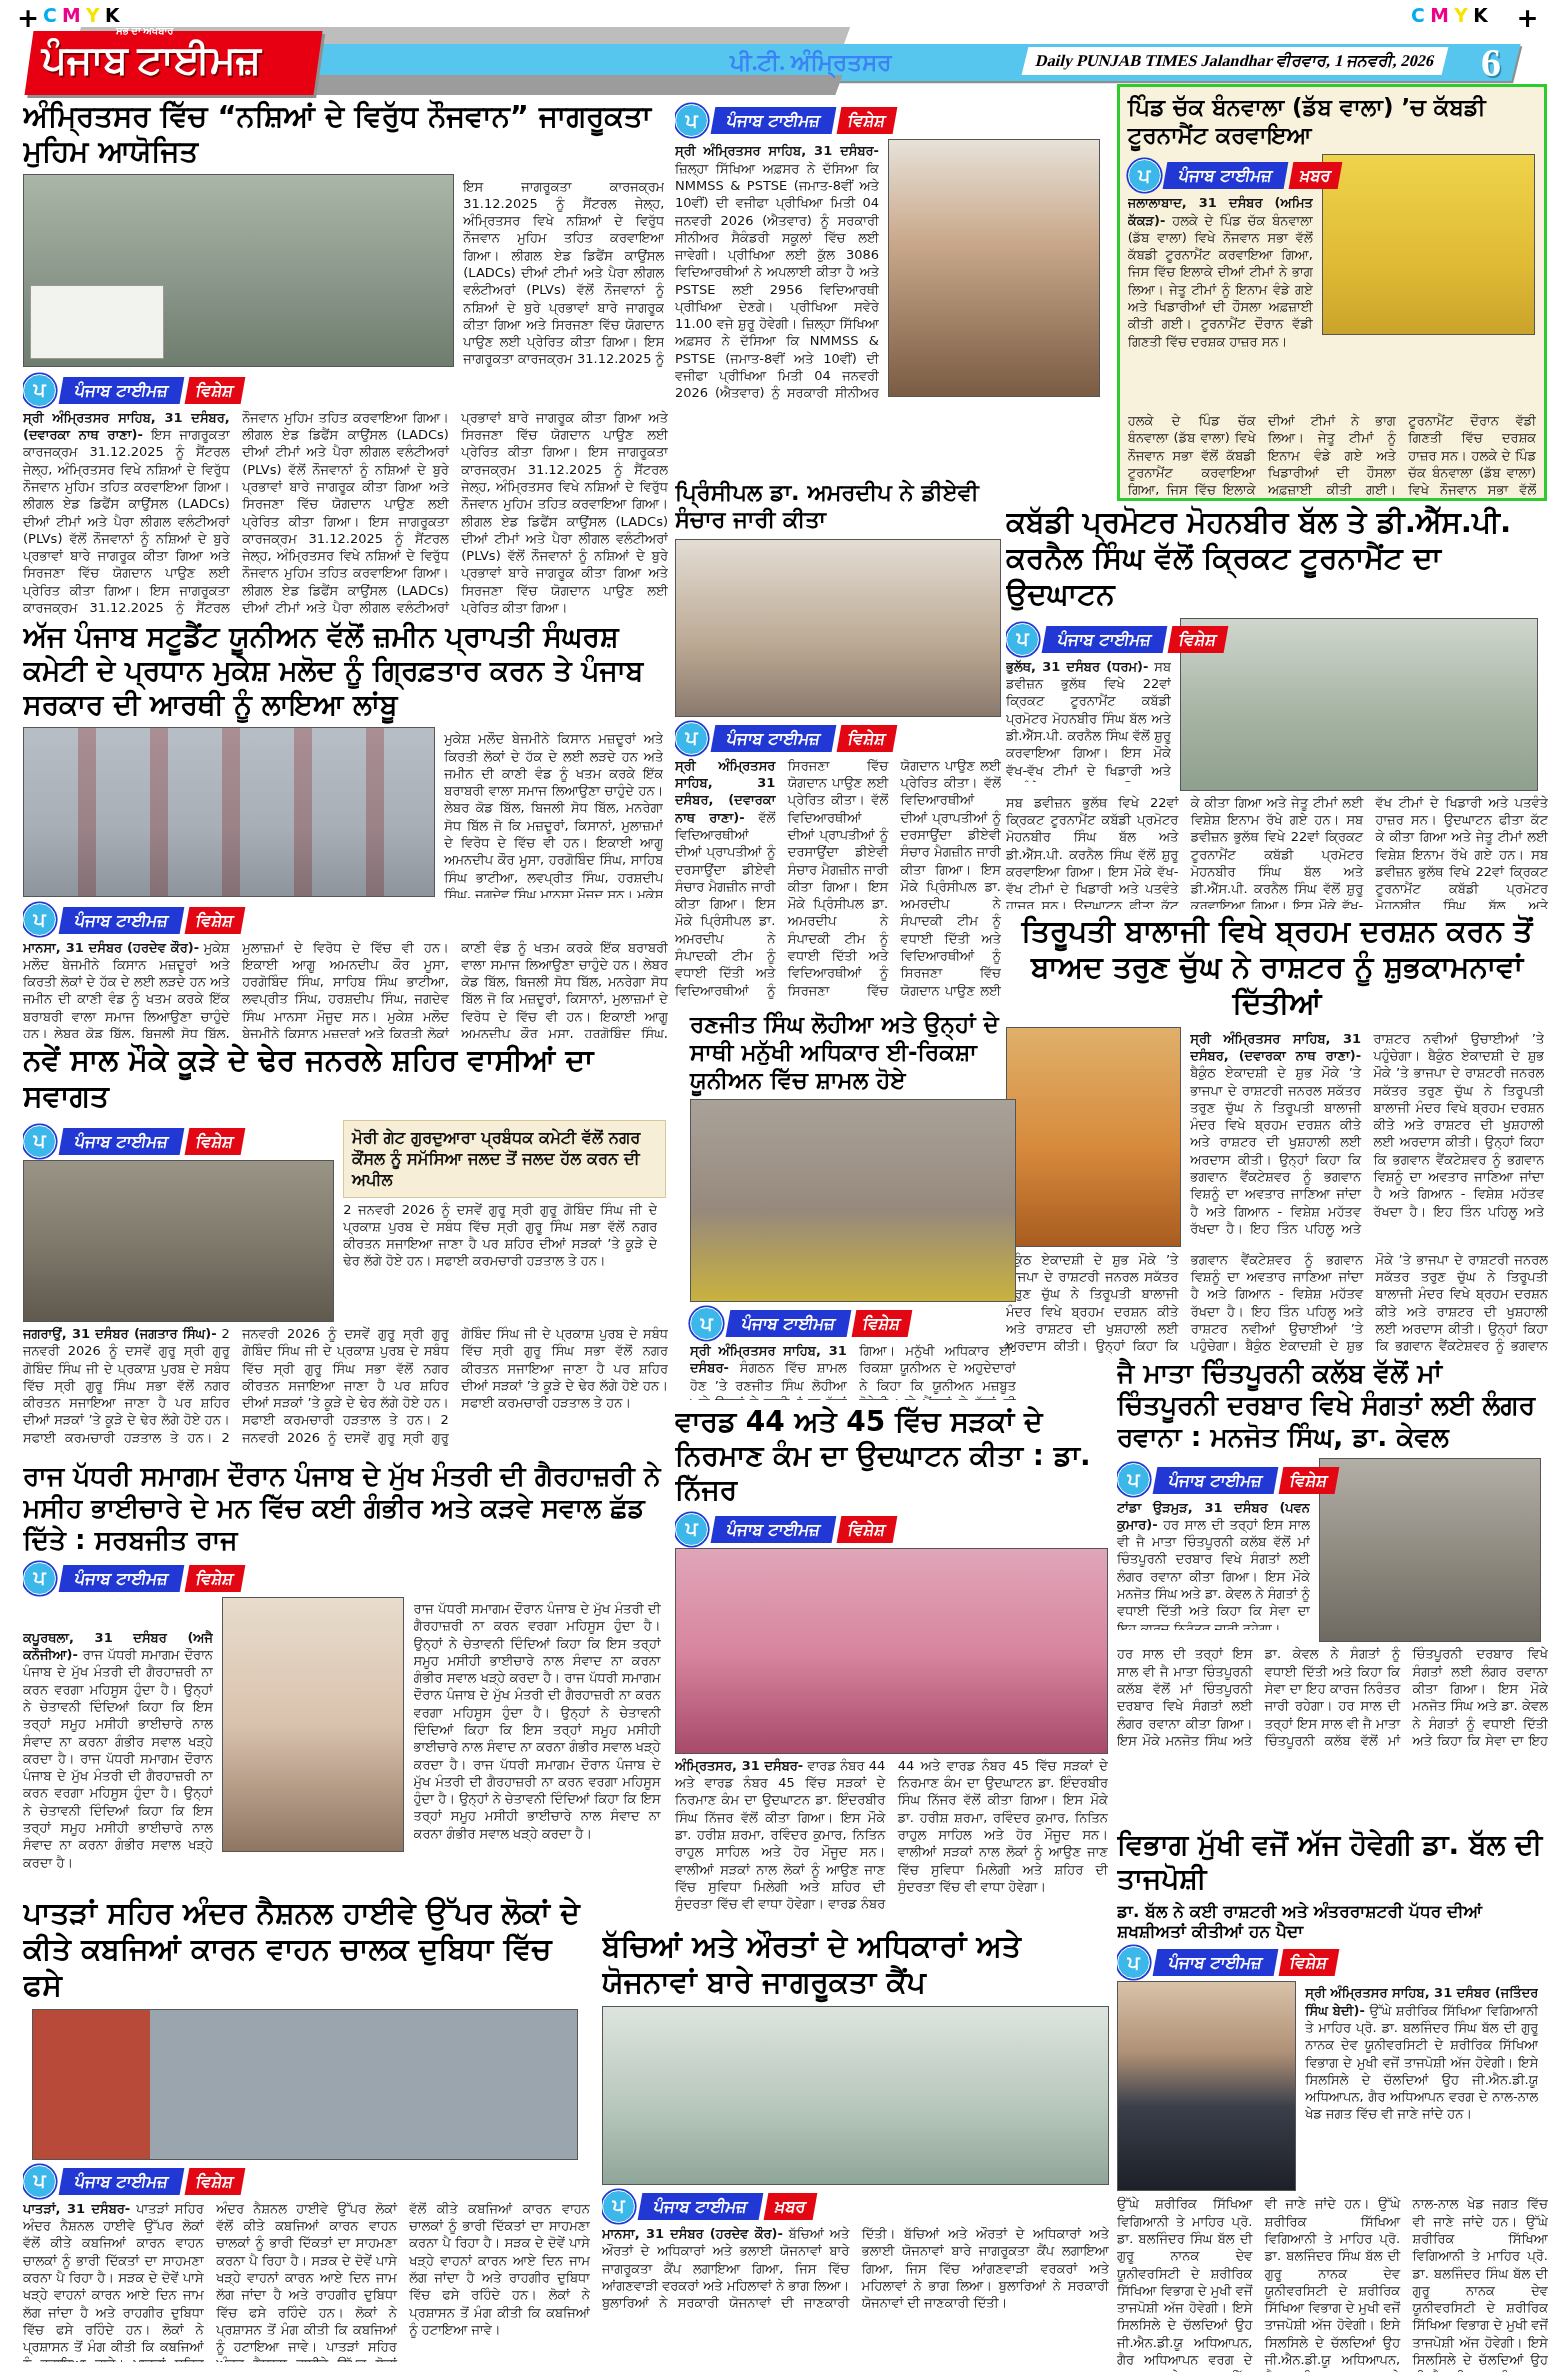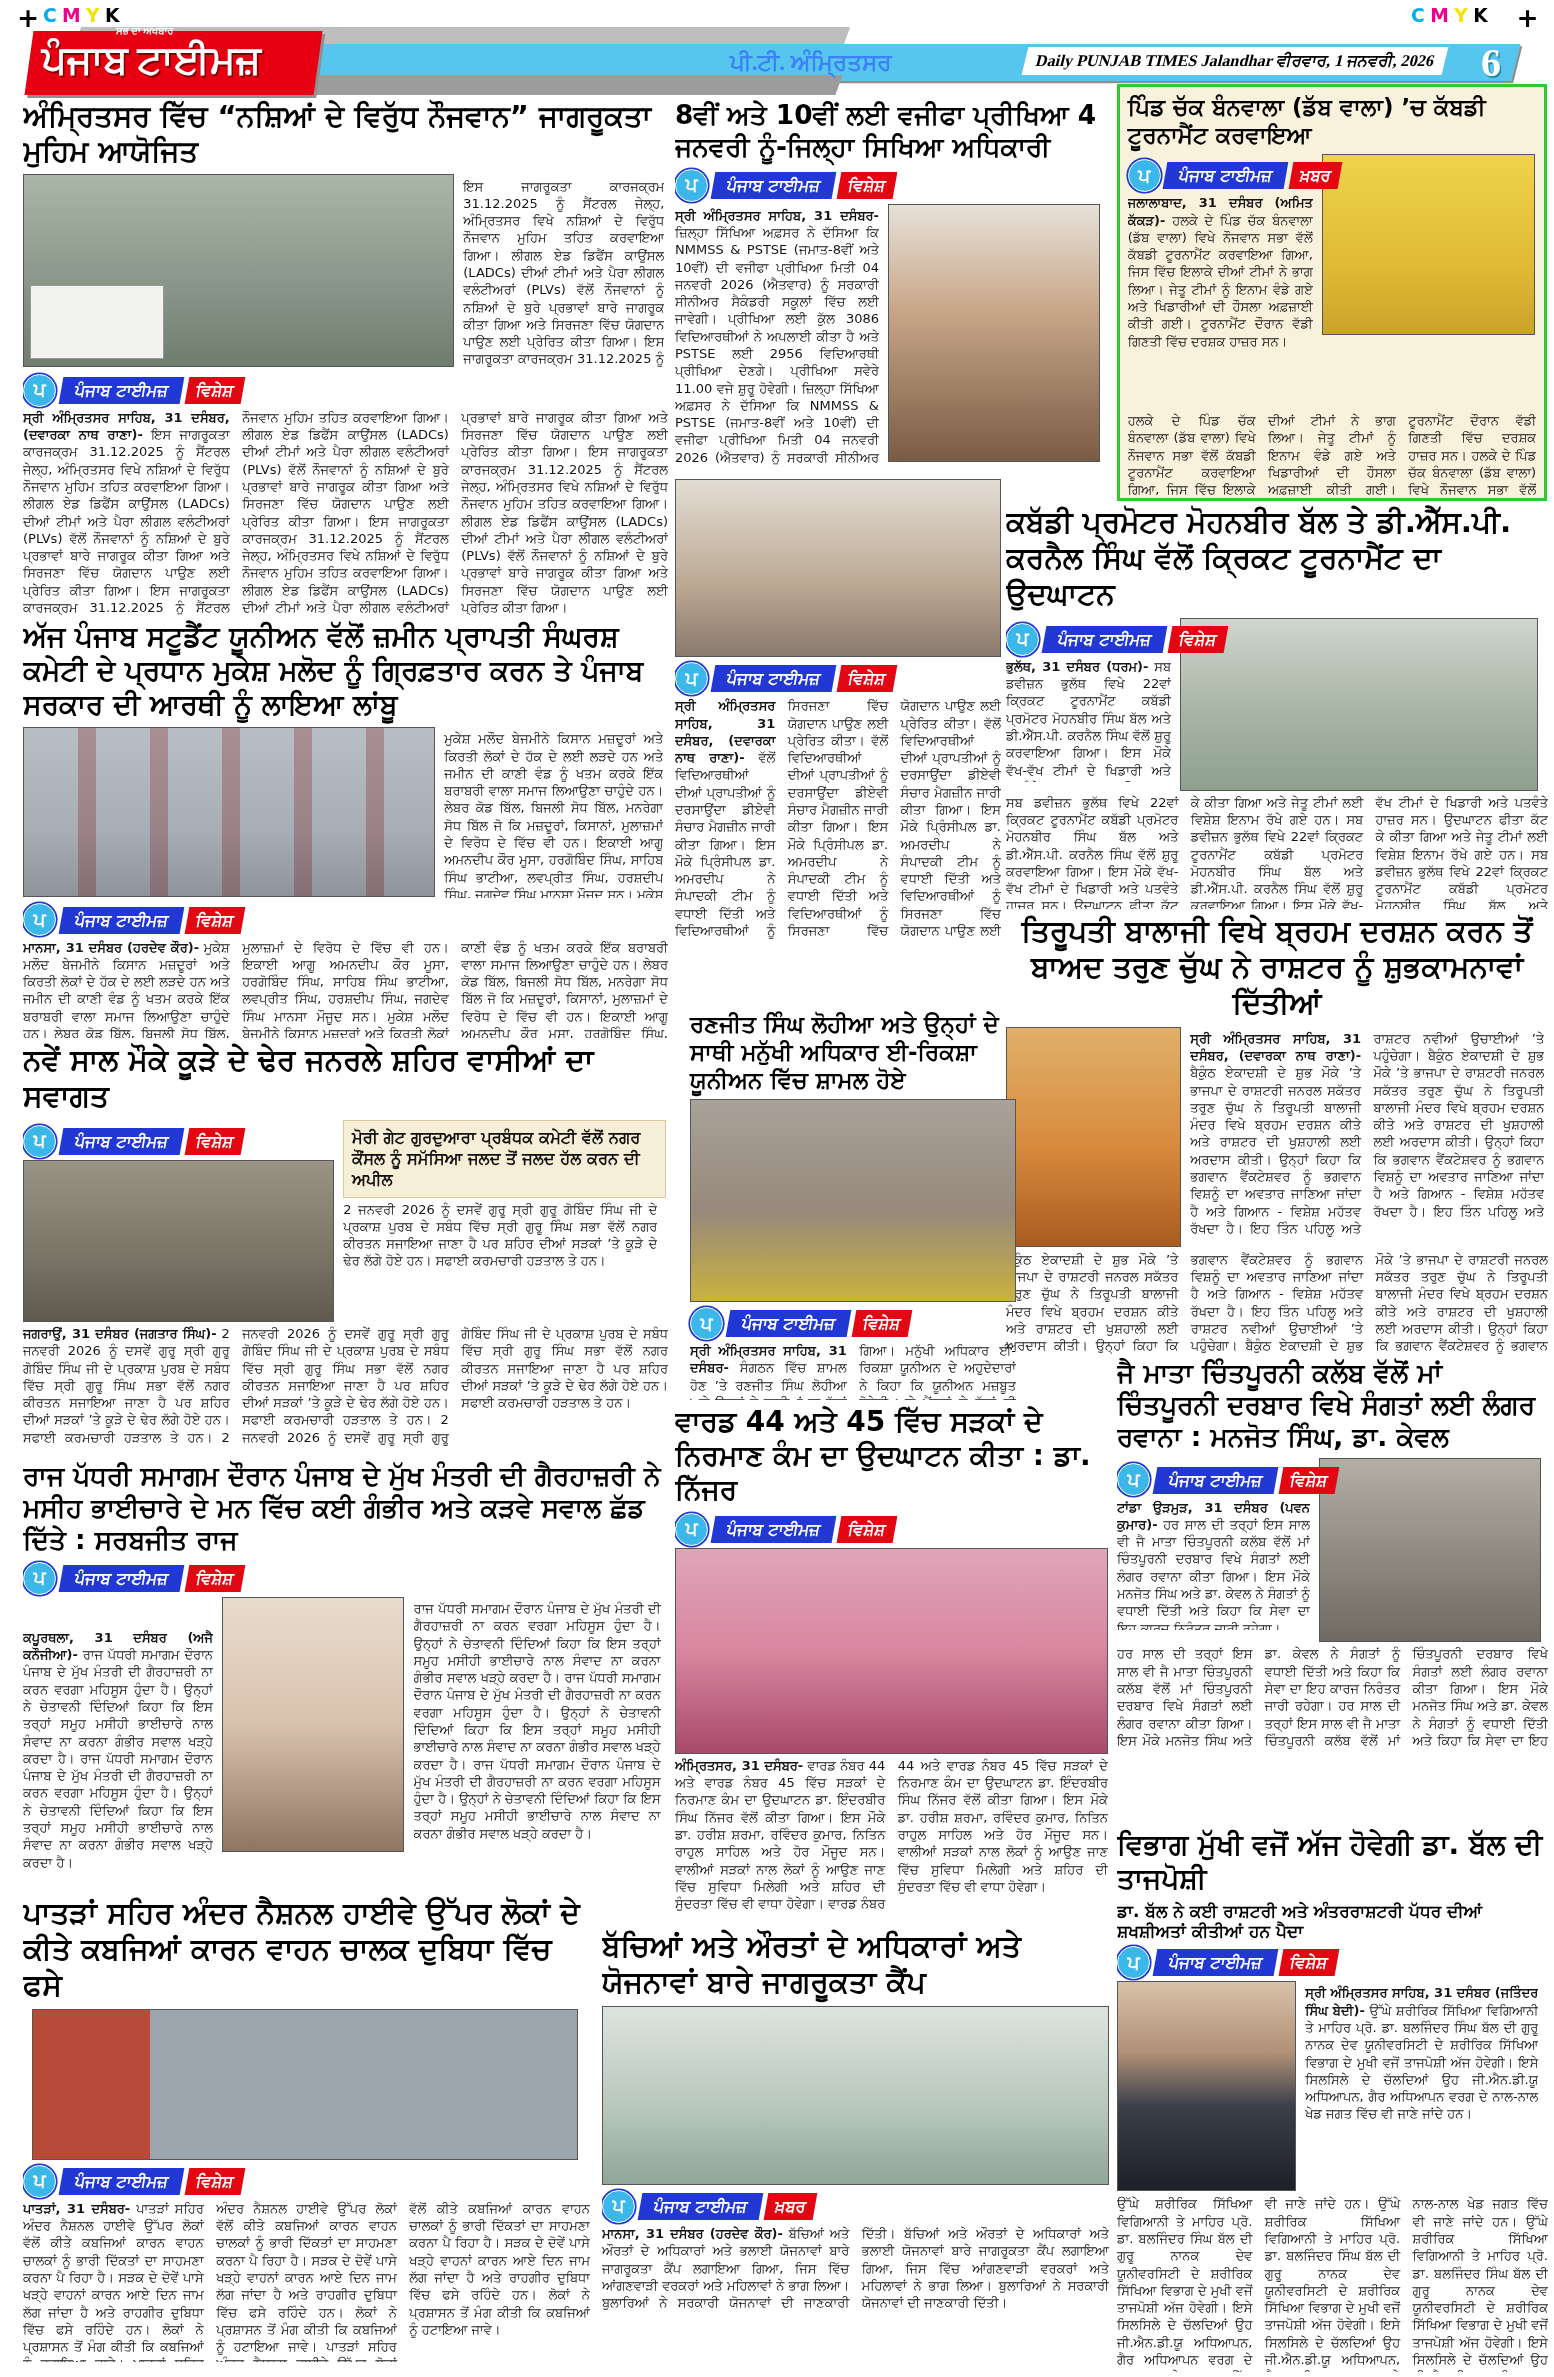--- a/index.html
+++ b/index.html
@@ -145,21 +145,20 @@
     </div>
     <div class="badge">
       <span class="bcirc">ਪ</span>
       <span class="bblue">ਪੰਜਾਬ ਟਾਈਮਜ਼</span>
       <span class="bred">ਵਿਸ਼ੇਸ਼</span>
     </div>
     <p class="txt cols3"><span class="byline">ਸ੍ਰੀ ਅੰਮ੍ਰਿਤਸਰ ਸਾਹਿਬ, 31 ਦਸੰਬਰ, (ਦਵਾਰਕਾ ਨਾਥ ਰਾਣਾ)-</span> <span>ਇਸ ਜਾਗਰੂਕਤਾ ਕਾਰਜਕ੍ਰਮ 31.12.2025 ਨੂੰ ਸੈਂਟਰਲ ਜੇਲ੍ਹ, ਅੰਮ੍ਰਿਤਸਰ ਵਿਖੇ ਨਸ਼ਿਆਂ ਦੇ ਵਿਰੁੱਧ ਨੌਜਵਾਨ ਮੁਹਿਮ ਤਹਿਤ ਕਰਵਾਇਆ ਗਿਆ। ਲੀਗਲ ਏਡ ਡਿਫੈਂਸ ਕਾਉਂਸਲ (LADCs) ਦੀਆਂ ਟੀਮਾਂ ਅਤੇ ਪੈਰਾ ਲੀਗਲ ਵਲੰਟੀਅਰਾਂ (PLVs) ਵੱਲੋਂ ਨੌਜਵਾਨਾਂ ਨੂੰ ਨਸ਼ਿਆਂ ਦੇ ਬੁਰੇ ਪ੍ਰਭਾਵਾਂ ਬਾਰੇ ਜਾਗਰੂਕ ਕੀਤਾ ਗਿਆ ਅਤੇ ਸਿਰਜਣਾ ਵਿੱਚ ਯੋਗਦਾਨ ਪਾਉਣ ਲਈ ਪ੍ਰੇਰਿਤ ਕੀਤਾ ਗਿਆ। ਇਸ ਜਾਗਰੂਕਤਾ ਕਾਰਜਕ੍ਰਮ 31.12.2025 ਨੂੰ ਸੈਂਟਰਲ ਜੇਲ੍ਹ, ਅੰਮ੍ਰਿਤਸਰ ਵਿਖੇ ਨਸ਼ਿਆਂ ਦੇ ਵਿਰੁੱਧ ਨੌਜਵਾਨ ਮੁਹਿਮ ਤਹਿਤ ਕਰਵਾਇਆ ਗਿਆ। ਲੀਗਲ ਏਡ ਡਿਫੈਂਸ ਕਾਉਂਸਲ (LADCs) ਦੀਆਂ ਟੀਮਾਂ ਅਤੇ ਪੈਰਾ ਲੀਗਲ ਵਲੰਟੀਅਰਾਂ (PLVs) ਵੱਲੋਂ ਨੌਜਵਾਨਾਂ ਨੂੰ ਨਸ਼ਿਆਂ ਦੇ ਬੁਰੇ ਪ੍ਰਭਾਵਾਂ ਬਾਰੇ ਜਾਗਰੂਕ ਕੀਤਾ ਗਿਆ ਅਤੇ ਸਿਰਜਣਾ ਵਿੱਚ ਯੋਗਦਾਨ ਪਾਉਣ ਲਈ ਪ੍ਰੇਰਿਤ ਕੀਤਾ ਗਿਆ। ਇਸ ਜਾਗਰੂਕਤਾ ਕਾਰਜਕ੍ਰਮ 31.12.2025 ਨੂੰ ਸੈਂਟਰਲ ਜੇਲ੍ਹ, ਅੰਮ੍ਰਿਤਸਰ ਵਿਖੇ ਨਸ਼ਿਆਂ ਦੇ ਵਿਰੁੱਧ ਨੌਜਵਾਨ ਮੁਹਿਮ ਤਹਿਤ ਕਰਵਾਇਆ ਗਿਆ। ਲੀਗਲ ਏਡ ਡਿਫੈਂਸ ਕਾਉਂਸਲ (LADCs) ਦੀਆਂ ਟੀਮਾਂ ਅਤੇ ਪੈਰਾ ਲੀਗਲ ਵਲੰਟੀਅਰਾਂ (PLVs) ਵੱਲੋਂ ਨੌਜਵਾਨਾਂ ਨੂੰ ਨਸ਼ਿਆਂ ਦੇ ਬੁਰੇ ਪ੍ਰਭਾਵਾਂ ਬਾਰੇ ਜਾਗਰੂਕ ਕੀਤਾ ਗਿਆ ਅਤੇ ਸਿਰਜਣਾ ਵਿੱਚ ਯੋਗਦਾਨ ਪਾਉਣ ਲਈ ਪ੍ਰੇਰਿਤ ਕੀਤਾ ਗਿਆ। ਇਸ ਜਾਗਰੂਕਤਾ ਕਾਰਜਕ੍ਰਮ 31.12.2025 ਨੂੰ ਸੈਂਟਰਲ ਜੇਲ੍ਹ, ਅੰਮ੍ਰਿਤਸਰ ਵਿਖੇ ਨਸ਼ਿਆਂ ਦੇ ਵਿਰੁੱਧ ਨੌਜਵਾਨ ਮੁਹਿਮ ਤਹਿਤ ਕਰਵਾਇਆ ਗਿਆ। ਲੀਗਲ ਏਡ ਡਿਫੈਂਸ ਕਾਉਂਸਲ (LADCs) ਦੀਆਂ ਟੀਮਾਂ ਅਤੇ ਪੈਰਾ ਲੀਗਲ ਵਲੰਟੀਅਰਾਂ (PLVs) ਵੱਲੋਂ ਨੌਜਵਾਨਾਂ ਨੂੰ ਨਸ਼ਿਆਂ ਦੇ ਬੁਰੇ ਪ੍ਰਭਾਵਾਂ ਬਾਰੇ ਜਾਗਰੂਕ ਕੀਤਾ ਗਿਆ ਅਤੇ ਸਿਰਜਣਾ ਵਿੱਚ ਯੋਗਦਾਨ ਪਾਉਣ ਲਈ ਪ੍ਰੇਰਿਤ ਕੀਤਾ ਗਿਆ।</span></p>
   </article>
 
   <article class="art" id="a2">
-    <h2 class="hl">8ਵੀਂ ਅਤੇ 10ਵੀਂ ਲਈ ਵਜੀਫਾ ਪ੍ਰੀਖਿਆ 4 ਜਨਵਰੀ ਨੂੰ-ਜਿਲ੍ਹਾ ਸਿਖਿਆ ਅਧਿਕਾਰੀ</h2>
     <div class="badge">
       <span class="bcirc">ਪ</span>
       <span class="bblue">ਪੰਜਾਬ ਟਾਈਮਜ਼</span>
       <span class="bred">ਵਿਸ਼ੇਸ਼</span>
     </div>
     <div class="row">
       <p class="txt colL"><span class="byline">ਸ੍ਰੀ ਅੰਮ੍ਰਿਤਸਰ ਸਾਹਿਬ, 31 ਦਸੰਬਰ-</span> <span>ਜ਼ਿਲ੍ਹਾ ਸਿੱਖਿਆ ਅਫ਼ਸਰ ਨੇ ਦੱਸਿਆ ਕਿ NMMSS &amp; PSTSE (ਜਮਾਤ-8ਵੀਂ ਅਤੇ 10ਵੀਂ) ਦੀ ਵਜੀਫਾ ਪ੍ਰੀਖਿਆ ਮਿਤੀ 04 ਜਨਵਰੀ 2026 (ਐਤਵਾਰ) ਨੂੰ ਸਰਕਾਰੀ ਸੀਨੀਅਰ ਸੈਕੰਡਰੀ ਸਕੂਲਾਂ ਵਿੱਚ ਲਈ ਜਾਵੇਗੀ। ਪ੍ਰੀਖਿਆ ਲਈ ਕੁੱਲ 3086 ਵਿਦਿਆਰਥੀਆਂ ਨੇ ਅਪਲਾਈ ਕੀਤਾ ਹੈ ਅਤੇ PSTSE ਲਈ 2956 ਵਿਦਿਆਰਥੀ ਪ੍ਰੀਖਿਆ ਦੇਣਗੇ। ਪ੍ਰੀਖਿਆ ਸਵੇਰੇ 11.00 ਵਜੇ ਸ਼ੁਰੂ ਹੋਵੇਗੀ। ਜ਼ਿਲ੍ਹਾ ਸਿੱਖਿਆ ਅਫ਼ਸਰ ਨੇ ਦੱਸਿਆ ਕਿ NMMSS &amp; PSTSE (ਜਮਾਤ-8ਵੀਂ ਅਤੇ 10ਵੀਂ) ਦੀ ਵਜੀਫਾ ਪ੍ਰੀਖਿਆ ਮਿਤੀ 04 ਜਨਵਰੀ 2026 (ਐਤਵਾਰ) ਨੂੰ ਸਰਕਾਰੀ ਸੀਨੀਅਰ ਸੈਕੰਡਰੀ ਸਕੂਲਾਂ ਵਿੱਚ ਲਈ ਜਾਵੇਗੀ। ਪ੍ਰੀਖਿਆ ਲਈ ਕੁੱਲ 3086 ਵਿਦਿਆਰਥੀਆਂ ਨੇ ਅਪਲਾਈ ਕੀਤਾ ਹੈ ਅਤੇ PSTSE ਲਈ 2956 ਵਿਦਿਆਰਥੀ ਪ੍ਰੀਖਿਆ ਦੇਣਗੇ। ਪ੍ਰੀਖਿਆ ਸਵੇਰੇ 11.00 ਵਜੇ ਸ਼ੁਰੂ ਹੋਵੇਗੀ।</span></p>
       <div class="photo"></div>
     </div>
   </article>
@@ -174,20 +173,21 @@
           <span class="bred">ਖ਼ਬਰ</span>
         </div>
         <p class="txt" style="height:196px;"><span class="byline">ਜਲਾਲਾਬਾਦ, 31 ਦਸੰਬਰ (ਅਮਿਤ ਕੱਕੜ)-</span> <span>ਹਲਕੇ ਦੇ ਪਿੰਡ ਚੱਕ ਬੰਨਵਾਲਾ (ਡੱਬ ਵਾਲਾ) ਵਿਖੇ ਨੌਜਵਾਨ ਸਭਾ ਵੱਲੋਂ ਕੱਬਡੀ ਟੂਰਨਾਮੈਂਟ ਕਰਵਾਇਆ ਗਿਆ, ਜਿਸ ਵਿੱਚ ਇਲਾਕੇ ਦੀਆਂ ਟੀਮਾਂ ਨੇ ਭਾਗ ਲਿਆ। ਜੇਤੂ ਟੀਮਾਂ ਨੂੰ ਇਨਾਮ ਵੰਡੇ ਗਏ ਅਤੇ ਖਿਡਾਰੀਆਂ ਦੀ ਹੌਸਲਾ ਅਫ਼ਜ਼ਾਈ ਕੀਤੀ ਗਈ। ਟੂਰਨਾਮੈਂਟ ਦੌਰਾਨ ਵੱਡੀ ਗਿਣਤੀ ਵਿੱਚ ਦਰਸ਼ਕ ਹਾਜ਼ਰ ਸਨ।</span></p>
       </div>
       <div class="photo"></div>
     </div>
     <p class="txt cols3"><span>ਹਲਕੇ ਦੇ ਪਿੰਡ ਚੱਕ ਬੰਨਵਾਲਾ (ਡੱਬ ਵਾਲਾ) ਵਿਖੇ ਨੌਜਵਾਨ ਸਭਾ ਵੱਲੋਂ ਕੱਬਡੀ ਟੂਰਨਾਮੈਂਟ ਕਰਵਾਇਆ ਗਿਆ, ਜਿਸ ਵਿੱਚ ਇਲਾਕੇ ਦੀਆਂ ਟੀਮਾਂ ਨੇ ਭਾਗ ਲਿਆ। ਜੇਤੂ ਟੀਮਾਂ ਨੂੰ ਇਨਾਮ ਵੰਡੇ ਗਏ ਅਤੇ ਖਿਡਾਰੀਆਂ ਦੀ ਹੌਸਲਾ ਅਫ਼ਜ਼ਾਈ ਕੀਤੀ ਗਈ। ਟੂਰਨਾਮੈਂਟ ਦੌਰਾਨ ਵੱਡੀ ਗਿਣਤੀ ਵਿੱਚ ਦਰਸ਼ਕ ਹਾਜ਼ਰ ਸਨ। ਹਲਕੇ ਦੇ ਪਿੰਡ ਚੱਕ ਬੰਨਵਾਲਾ (ਡੱਬ ਵਾਲਾ) ਵਿਖੇ ਨੌਜਵਾਨ ਸਭਾ ਵੱਲੋਂ ਕੱਬਡੀ ਟੂਰਨਾਮੈਂਟ ਕਰਵਾਇਆ ਗਿਆ, ਜਿਸ ਵਿੱਚ ਇਲਾਕੇ ਦੀਆਂ ਟੀਮਾਂ ਨੇ ਭਾਗ ਲਿਆ। ਜੇਤੂ ਟੀਮਾਂ ਨੂੰ ਇਨਾਮ ਵੰਡੇ ਗਏ ਅਤੇ ਖਿਡਾਰੀਆਂ ਦੀ ਹੌਸਲਾ ਅਫ਼ਜ਼ਾਈ ਕੀਤੀ ਗਈ। ਟੂਰਨਾਮੈਂਟ ਦੌਰਾਨ ਵੱਡੀ ਗਿਣਤੀ ਵਿੱਚ ਦਰਸ਼ਕ ਹਾਜ਼ਰ ਸਨ।</span></p>
   </article>
 
   <article class="art" id="a2b">
+    <h2 class="hl">ਪ੍ਰਿੰਸੀਪਲ ਡਾ. ਅਮਰਦੀਪ ਨੇ ਡੀਏਵੀ ਸੰਚਾਰ ਜਾਰੀ ਕੀਤਾ</h2>
     <div class="photo"></div>
     <div class="badge">
       <span class="bcirc">ਪ</span>
       <span class="bblue">ਪੰਜਾਬ ਟਾਈਮਜ਼</span>
       <span class="bred">ਵਿਸ਼ੇਸ਼</span>
     </div>
     <p class="txt cols3"><span class="byline">ਸ੍ਰੀ ਅੰਮ੍ਰਿਤਸਰ ਸਾਹਿਬ, 31 ਦਸੰਬਰ, (ਦਵਾਰਕਾ ਨਾਥ ਰਾਣਾ)-</span> <span>ਵੱਲੋਂ ਵਿਦਿਆਰਥੀਆਂ ਦੀਆਂ ਪ੍ਰਾਪਤੀਆਂ ਨੂੰ ਦਰਸਾਉਂਦਾ ਡੀਏਵੀ ਸੰਚਾਰ ਮੈਗਜ਼ੀਨ ਜਾਰੀ ਕੀਤਾ ਗਿਆ। ਇਸ ਮੌਕੇ ਪ੍ਰਿੰਸੀਪਲ ਡਾ. ਅਮਰਦੀਪ ਨੇ ਸੰਪਾਦਕੀ ਟੀਮ ਨੂੰ ਵਧਾਈ ਦਿੱਤੀ ਅਤੇ ਵਿਦਿਆਰਥੀਆਂ ਨੂੰ ਸਿਰਜਣਾ ਵਿੱਚ ਯੋਗਦਾਨ ਪਾਉਣ ਲਈ ਪ੍ਰੇਰਿਤ ਕੀਤਾ। ਵੱਲੋਂ ਵਿਦਿਆਰਥੀਆਂ ਦੀਆਂ ਪ੍ਰਾਪਤੀਆਂ ਨੂੰ ਦਰਸਾਉਂਦਾ ਡੀਏਵੀ ਸੰਚਾਰ ਮੈਗਜ਼ੀਨ ਜਾਰੀ ਕੀਤਾ ਗਿਆ। ਇਸ ਮੌਕੇ ਪ੍ਰਿੰਸੀਪਲ ਡਾ. ਅਮਰਦੀਪ ਨੇ ਸੰਪਾਦਕੀ ਟੀਮ ਨੂੰ ਵਧਾਈ ਦਿੱਤੀ ਅਤੇ ਵਿਦਿਆਰਥੀਆਂ ਨੂੰ ਸਿਰਜਣਾ ਵਿੱਚ ਯੋਗਦਾਨ ਪਾਉਣ ਲਈ ਪ੍ਰੇਰਿਤ ਕੀਤਾ। ਵੱਲੋਂ ਵਿਦਿਆਰਥੀਆਂ ਦੀਆਂ ਪ੍ਰਾਪਤੀਆਂ ਨੂੰ ਦਰਸਾਉਂਦਾ ਡੀਏਵੀ ਸੰਚਾਰ ਮੈਗਜ਼ੀਨ ਜਾਰੀ ਕੀਤਾ ਗਿਆ। ਇਸ ਮੌਕੇ ਪ੍ਰਿੰਸੀਪਲ ਡਾ. ਅਮਰਦੀਪ ਨੇ ਸੰਪਾਦਕੀ ਟੀਮ ਨੂੰ ਵਧਾਈ ਦਿੱਤੀ ਅਤੇ ਵਿਦਿਆਰਥੀਆਂ ਨੂੰ ਸਿਰਜਣਾ ਵਿੱਚ ਯੋਗਦਾਨ ਪਾਉਣ ਲਈ ਪ੍ਰੇਰਿਤ ਕੀਤਾ। ਵੱਲੋਂ ਵਿਦਿਆਰਥੀਆਂ ਦੀਆਂ ਪ੍ਰਾਪਤੀਆਂ ਨੂੰ ਦਰਸਾਉਂਦਾ ਡੀਏਵੀ ਸੰਚਾਰ ਮੈਗਜ਼ੀਨ ਜਾਰੀ ਕੀਤਾ ਗਿਆ। ਇਸ ਮੌਕੇ ਪ੍ਰਿੰਸੀਪਲ ਡਾ. ਅਮਰਦੀਪ ਨੇ ਸੰਪਾਦਕੀ ਟੀਮ ਨੂੰ ਵਧਾਈ ਦਿੱਤੀ ਅਤੇ ਵਿਦਿਆਰਥੀਆਂ ਨੂੰ ਸਿਰਜਣਾ ਵਿੱਚ ਯੋਗਦਾਨ ਪਾਉਣ ਲਈ ਪ੍ਰੇਰਿਤ ਕੀਤਾ।</span></p>
   </article>
 
   <article class="art" id="a4">

